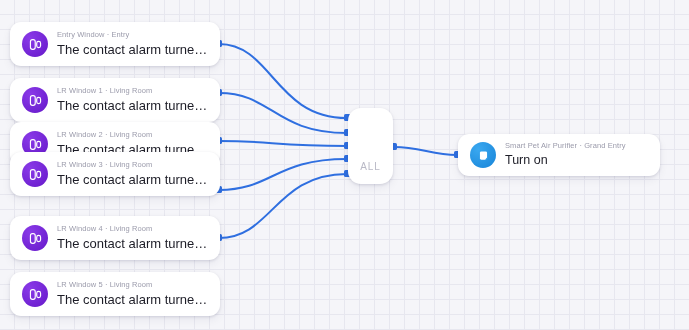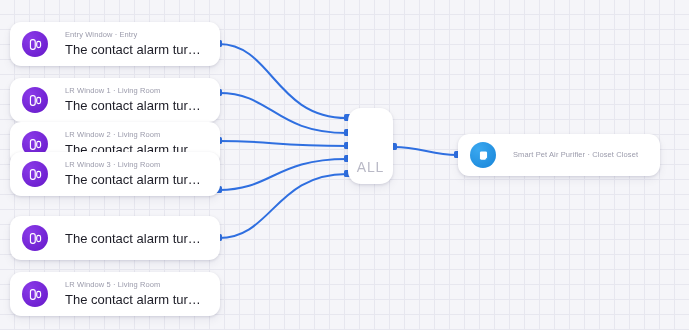--- a/index.html
+++ b/index.html
@@ -85,21 +85,20 @@
   }
   .icon-badge.blue {
     background: #2196e8;
     background: radial-gradient(circle at 32% 28%, #3aa8f0 0%, #1784d8 100%);
   }
   .icon-badge svg { display: block; }
 
   .card-text {
     min-width: 0;
     overflow: hidden;
-    margin-left: 8px;
   }
   .card-sub {
     font-size: 7.5px;
     line-height: 10px;
     color: #9b9bab;
     letter-spacing: 0.1px;
     white-space: nowrap;
     overflow: hidden;
     text-overflow: ellipsis;
   }
@@ -124,21 +123,21 @@
     height: 76px;
     background: #ffffff;
     border-radius: 13px;
     box-shadow: 0 1px 3px rgba(23, 25, 60, 0.13),
                 0 4px 10px rgba(23, 25, 60, 0.06);
     display: flex;
     align-items: center;
     justify-content: center;
   }
   #all-node .all-label {
-    font-size: 14px;
+    font-size: 10px;
     letter-spacing: 0.9px;
     color: #b9b9c6;
     margin-top: 41px;
   }
 </style>
 </head>
 <body>
 
 <div id="canvas">
 
@@ -226,20 +225,21 @@
   </div>
 
   <div class="card src-card" style="top:216px">
     <div class="icon-badge purple">
       <svg width="15" height="15" viewBox="0 0 16 16">
         <rect x="2.6" y="2.8" width="5.1" height="10.4" rx="2.2" fill="none" stroke="#ffffff" stroke-width="1.25"></rect>
         <rect x="9.3" y="4.6" width="4.1" height="6.8" rx="2" fill="none" stroke="#ffffff" stroke-width="1.25"></rect>
       </svg>
     </div>
     <div class="card-text">
+      <div class="card-sub">LR Window 4 · Living Room</div>
       <div class="card-title">The contact alarm turned off</div>
     </div>
   </div>
 
   <div class="card src-card" style="top:272px">
     <div class="icon-badge purple">
       <svg width="15" height="15" viewBox="0 0 16 16">
         <rect x="2.6" y="2.8" width="5.1" height="10.4" rx="2.2" fill="none" stroke="#ffffff" stroke-width="1.25"></rect>
         <rect x="9.3" y="4.6" width="4.1" height="6.8" rx="2" fill="none" stroke="#ffffff" stroke-width="1.25"></rect>
       </svg>
@@ -255,17 +255,18 @@
   </div>
 
   <div class="card dst-card">
     <div class="icon-badge blue">
       <svg width="15" height="15" viewBox="0 0 16 16">
         <rect x="4.2" y="3.6" width="7.6" height="8.8" rx="1.5" fill="#ffffff"></rect>
         <path d="M 11.8 10.2 L 9.6 12.4 L 11.8 12.4 Z" fill="#2196e8"></path>
       </svg>
     </div>
     <div class="card-text">
-      <div class="card-sub">Smart Pet Air Purifier · Closet Closet</div>
+      <div class="card-sub">Smart Pet Air Purifier · Grand Entry</div>
+      <div class="card-title">Turn on</div>
     </div>
   </div>
 
 </div>
 
 </body></html>

